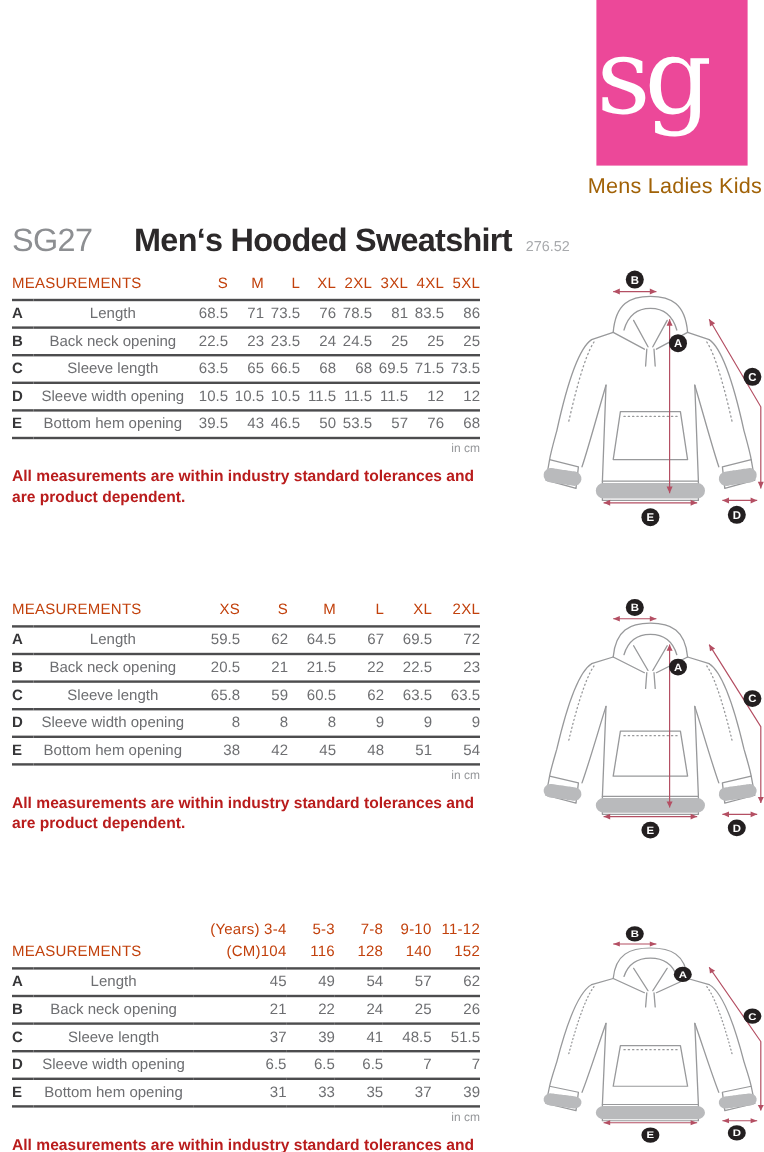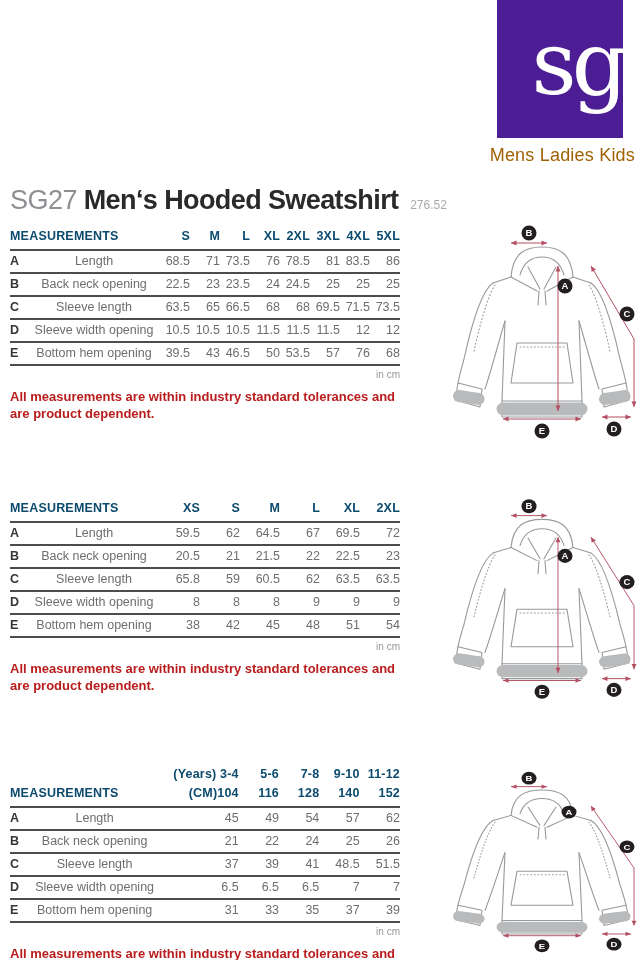--- a/index.html
+++ b/index.html
@@ -3,45 +3,45 @@
 <meta charset="utf-8">
 <style>
   html,body{margin:0;padding:0;background:#e9e9e9;}
   .page{
     position:relative;width:637px;height:960px;background:#ffffff;
     font-family:"Liberation Sans",sans-serif;overflow:hidden;margin:0 auto;
   }
   
   .logo-box{
     position:absolute;left:497px;top:0;width:126px;height:138px;
-    background:#4c1d95;display:flex;align-items:center;justify-content:flex-end;
+    background:#ec4899;display:flex;align-items:center;justify-content:flex-start;
   }
   .logo-text{
     font-family:"DejaVu Serif",serif;font-size:88px;color:#ffffff;
     line-height:1;letter-spacing:-5px;margin-top:-10px;
   }
   .tagline{
     position:absolute;top:145px;right:2px;width:160px;text-align:right;
     font-size:18px;color:#a16207;letter-spacing:.2px;
   }
   
   .title{position:absolute;left:10px;margin:0;white-space:nowrap;font-weight:400;}
   .title .code{font-size:27px;color:#8d8f92;letter-spacing:-.5px;}
-  .title .name{font-size:27px;font-weight:700;color:#2c292a;letter-spacing:-.6px;}
+  .title .name{font-size:27px;font-weight:700;color:#2c292a;letter-spacing:-.6px;margin-left:28px;}
   .title .model{font-size:12px;color:#a8aaad;margin-left:5px;}
   .title-1{top:185px}.title-2{top:457px}.title-3{top:730px}
   
   .block{position:absolute;left:10px;width:390px;}
   .block-1{top:226px}.block-2{top:498px}.block-3{top:764px}
   table.spec{width:390px;border-collapse:collapse;table-layout:fixed;}
   table.spec th,table.spec td{
     font-size:12.5px;padding:3px 0 4px;vertical-align:bottom;
   }
   table.spec thead th{
-    font-weight:700;color:#0c4a6e;text-align:right;padding-bottom:6px;
+    font-weight:400;color:#c2410c;text-align:right;padding-bottom:6px;
     border-bottom:2px solid #4c4c4e;letter-spacing:.2px;
   }
   table.spec thead tr.row-years th{border-bottom:none;padding-bottom:2px;}
   table.spec thead th.h-label{text-align:left;}
   table.spec td{border-bottom:2px solid #4c4c4e;color:#6d6e71;}
   table.spec td.letter{font-weight:700;color:#363638;text-align:left;}
   table.spec td.label{text-align:center;}
   table.spec td.val{text-align:right;}
   .unit{font-size:10px;color:#95979a;text-align:right;margin-top:3px;}
   .note{margin:9px 0 0;font-size:13px;font-weight:700;color:#b91c1c;line-height:16.5px;}
@@ -234,21 +234,21 @@
       <colgroup>
           <col style="width:18px">
           <col style="width:132px">
           <col style="width:77px">
           <col span="4" style="width:40px">
         </colgroup>
       <thead>
         <tr class="row-years">
           <th class="h-label" colspan="2"></th>
           <th>(Years) 3-4</th>
-          <th>5-6</th>
+          <th>5-3</th>
           <th>7-8</th>
           <th>9-10</th>
           <th>11-12</th>
         </tr>
         <tr>
           <th class="h-label" colspan="2">MEASUREMENTS</th>
           <th>(CM)104</th>
           <th>116</th>
           <th>128</th>
           <th>140</th>

